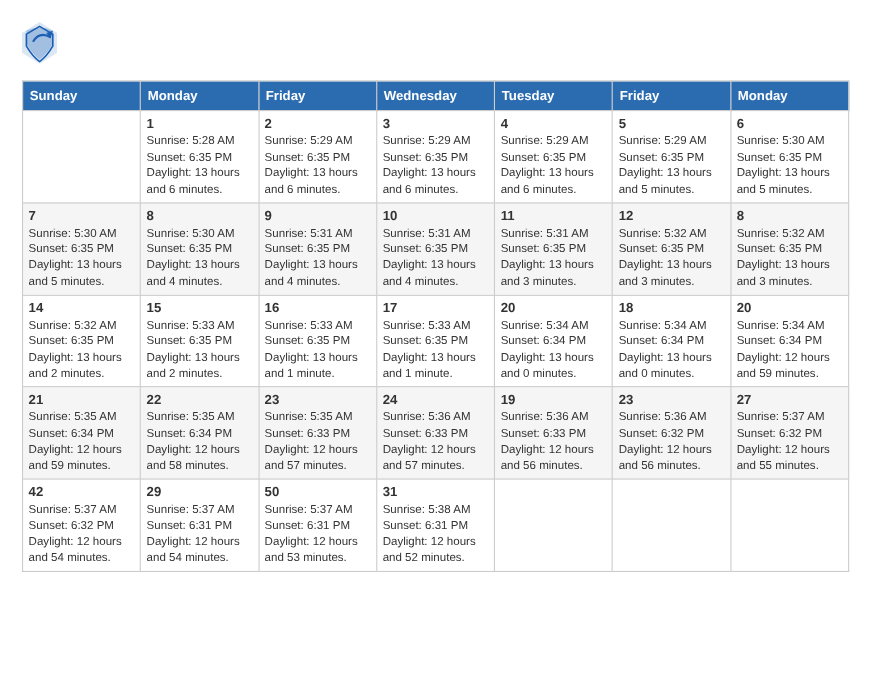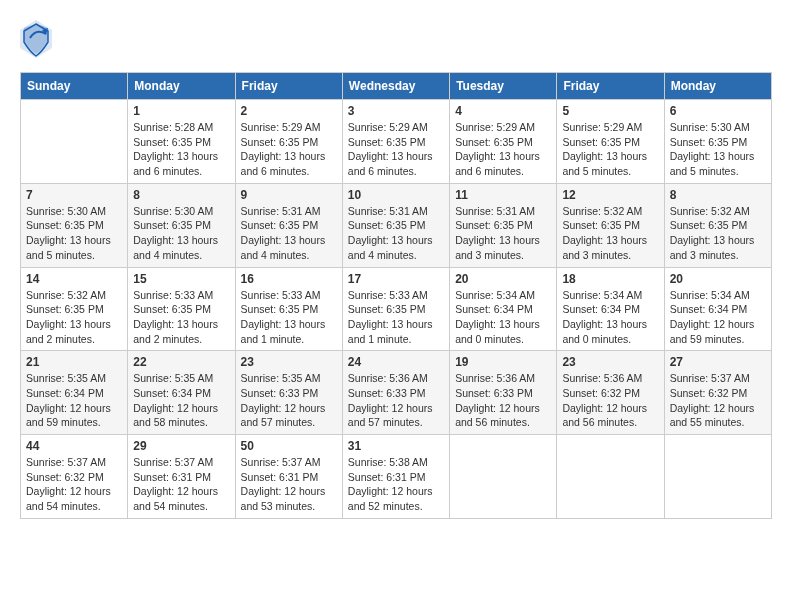--- a/index.html
+++ b/index.html
@@ -238,21 +238,21 @@
           <span class="day-number">23</span>
           <div class="cell-content">Sunrise: 5:36 AM<br>Sunset: 6:32 PM<br>Daylight: 12 hours<br>and 56 minutes.</div>
         </td>
         <td>
           <span class="day-number">27</span>
           <div class="cell-content">Sunrise: 5:37 AM<br>Sunset: 6:32 PM<br>Daylight: 12 hours<br>and 55 minutes.</div>
         </td>
       </tr>
       <tr>
         <td>
-          <span class="day-number">44</span>
+          <span class="day-number">42</span>
           <div class="cell-content">Sunrise: 5:37 AM<br>Sunset: 6:32 PM<br>Daylight: 12 hours<br>and 54 minutes.</div>
         </td>
         <td>
           <span class="day-number">29</span>
           <div class="cell-content">Sunrise: 5:37 AM<br>Sunset: 6:31 PM<br>Daylight: 12 hours<br>and 54 minutes.</div>
         </td>
         <td>
           <span class="day-number">50</span>
           <div class="cell-content">Sunrise: 5:37 AM<br>Sunset: 6:31 PM<br>Daylight: 12 hours<br>and 53 minutes.</div>
         </td>

